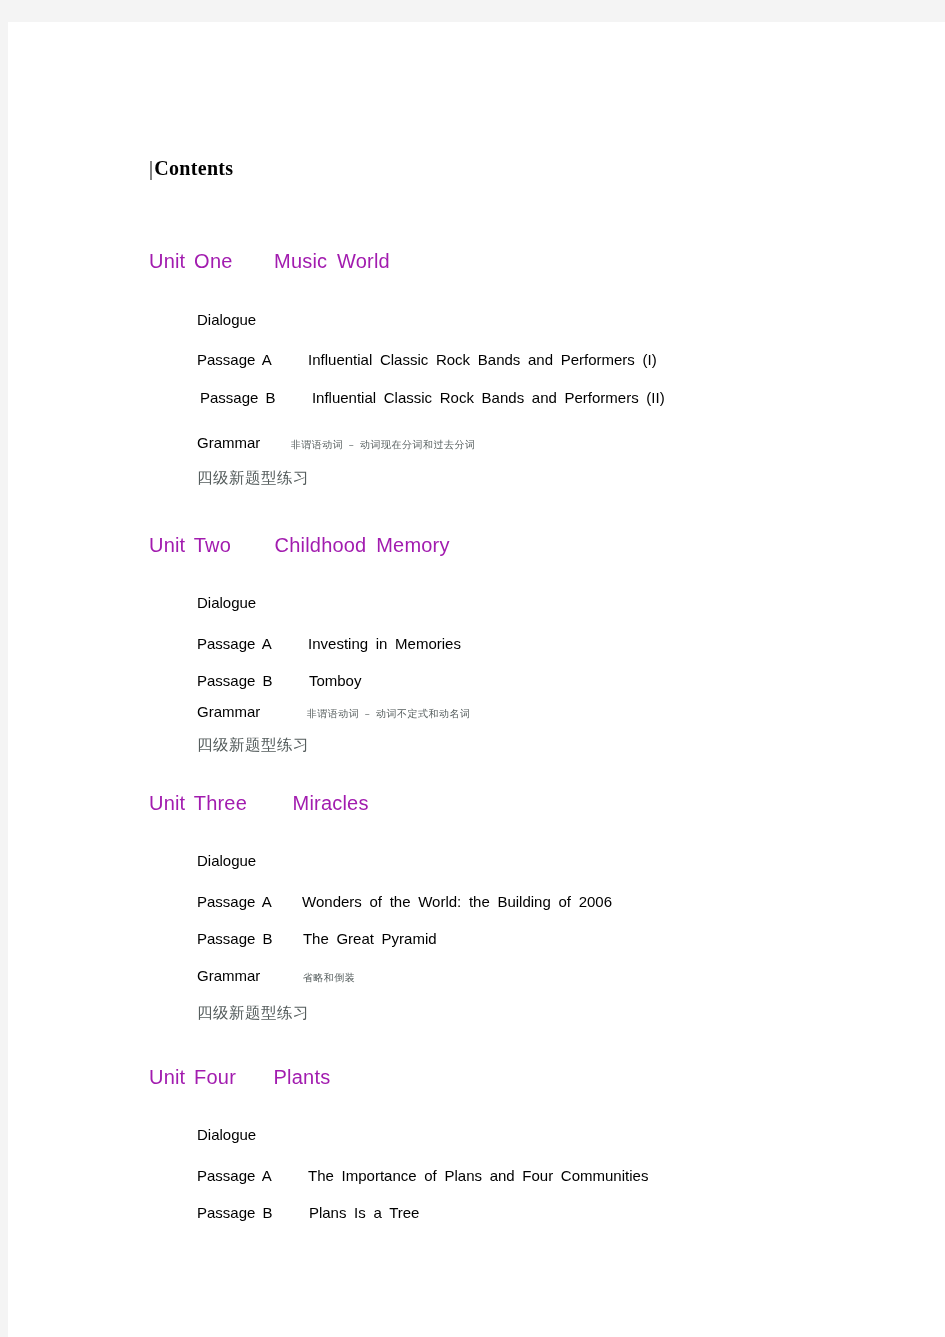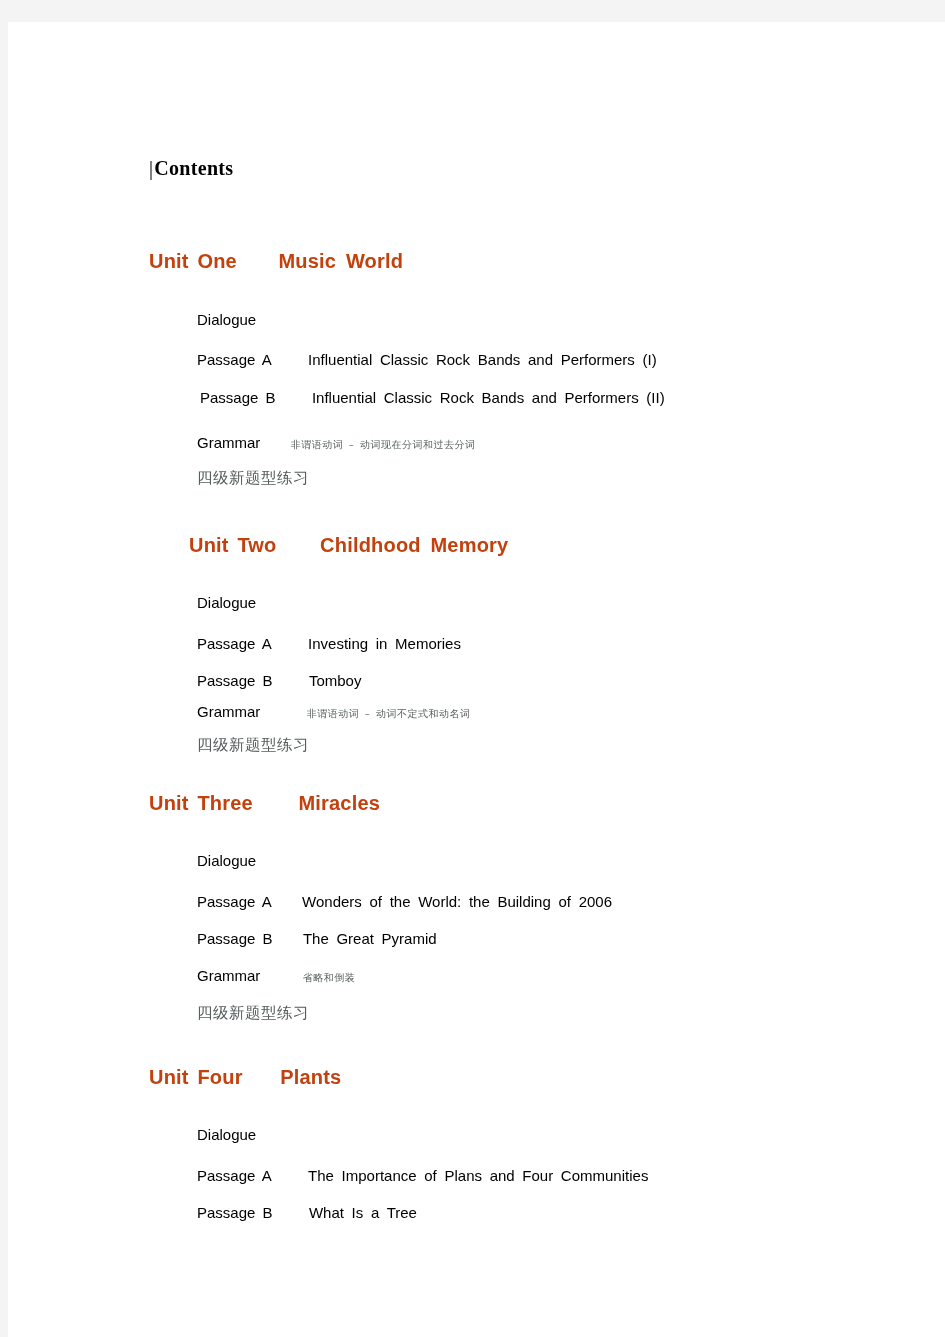--- a/index.html
+++ b/index.html
@@ -39,22 +39,22 @@
   }
   .unit {
     position: absolute;
     left: 0;
     width: 937px;
   }
   .unit-heading {
     position: absolute;
     left: 141px;
     font-size: 20px;
-    font-weight: bold;
-    color: #c2410c;
+    font-weight: normal;
+    color: #a21caf;
     white-space: nowrap;
     letter-spacing: 0.2px;
   }
   .unit-heading .uh-label {
     display: inline-block;
     word-spacing: 3px;
   }
   .unit-heading .uh-title {
     display: inline-block;
     word-spacing: 4px;
@@ -121,21 +121,21 @@
       <span class="e-label">Grammar</span>
       <span style="display:inline-block;width:16px;"></span>
       <span class="e-text">非谓语动词 – 动词现在分词和过去分词</span>
     </div>
     <div class="entry cn-only" style="left:189px; top:446px;">
       <span>四级新题型练习</span>
     </div>
   </div>
 
   <div class="unit">
-    <div class="unit-heading" style="top:512px;margin-left:40px;">
+    <div class="unit-heading" style="top:512px;">
       <span class="uh-label">Unit Two</span>
       <span style="display:inline-block;width:32px;"></span>
       <span class="uh-title">Childhood Memory</span>
     </div>
     <div class="entry" style="left:189px; top:572px;">
       <span class="e-label">Dialogue</span>
     </div>
     <div class="entry" style="left:189px; top:613px;">
       <span class="e-label">Passage A</span>
       <span style="display:inline-block;width:22px;"></span>
@@ -195,17 +195,17 @@
       <span class="e-label">Dialogue</span>
     </div>
     <div class="entry" style="left:189px; top:1145px;">
       <span class="e-label">Passage A</span>
       <span style="display:inline-block;width:22px;"></span>
       <span class="e-text">The Importance of Plans and Four Communities</span>
     </div>
     <div class="entry" style="left:189px; top:1182px;">
       <span class="e-label">Passage B</span>
       <span style="display:inline-block;width:22px;"></span>
-      <span class="e-text">What Is a Tree</span>
+      <span class="e-text">Plans Is a Tree</span>
     </div>
   </div>
 
 </div>
 
 </body></html>

